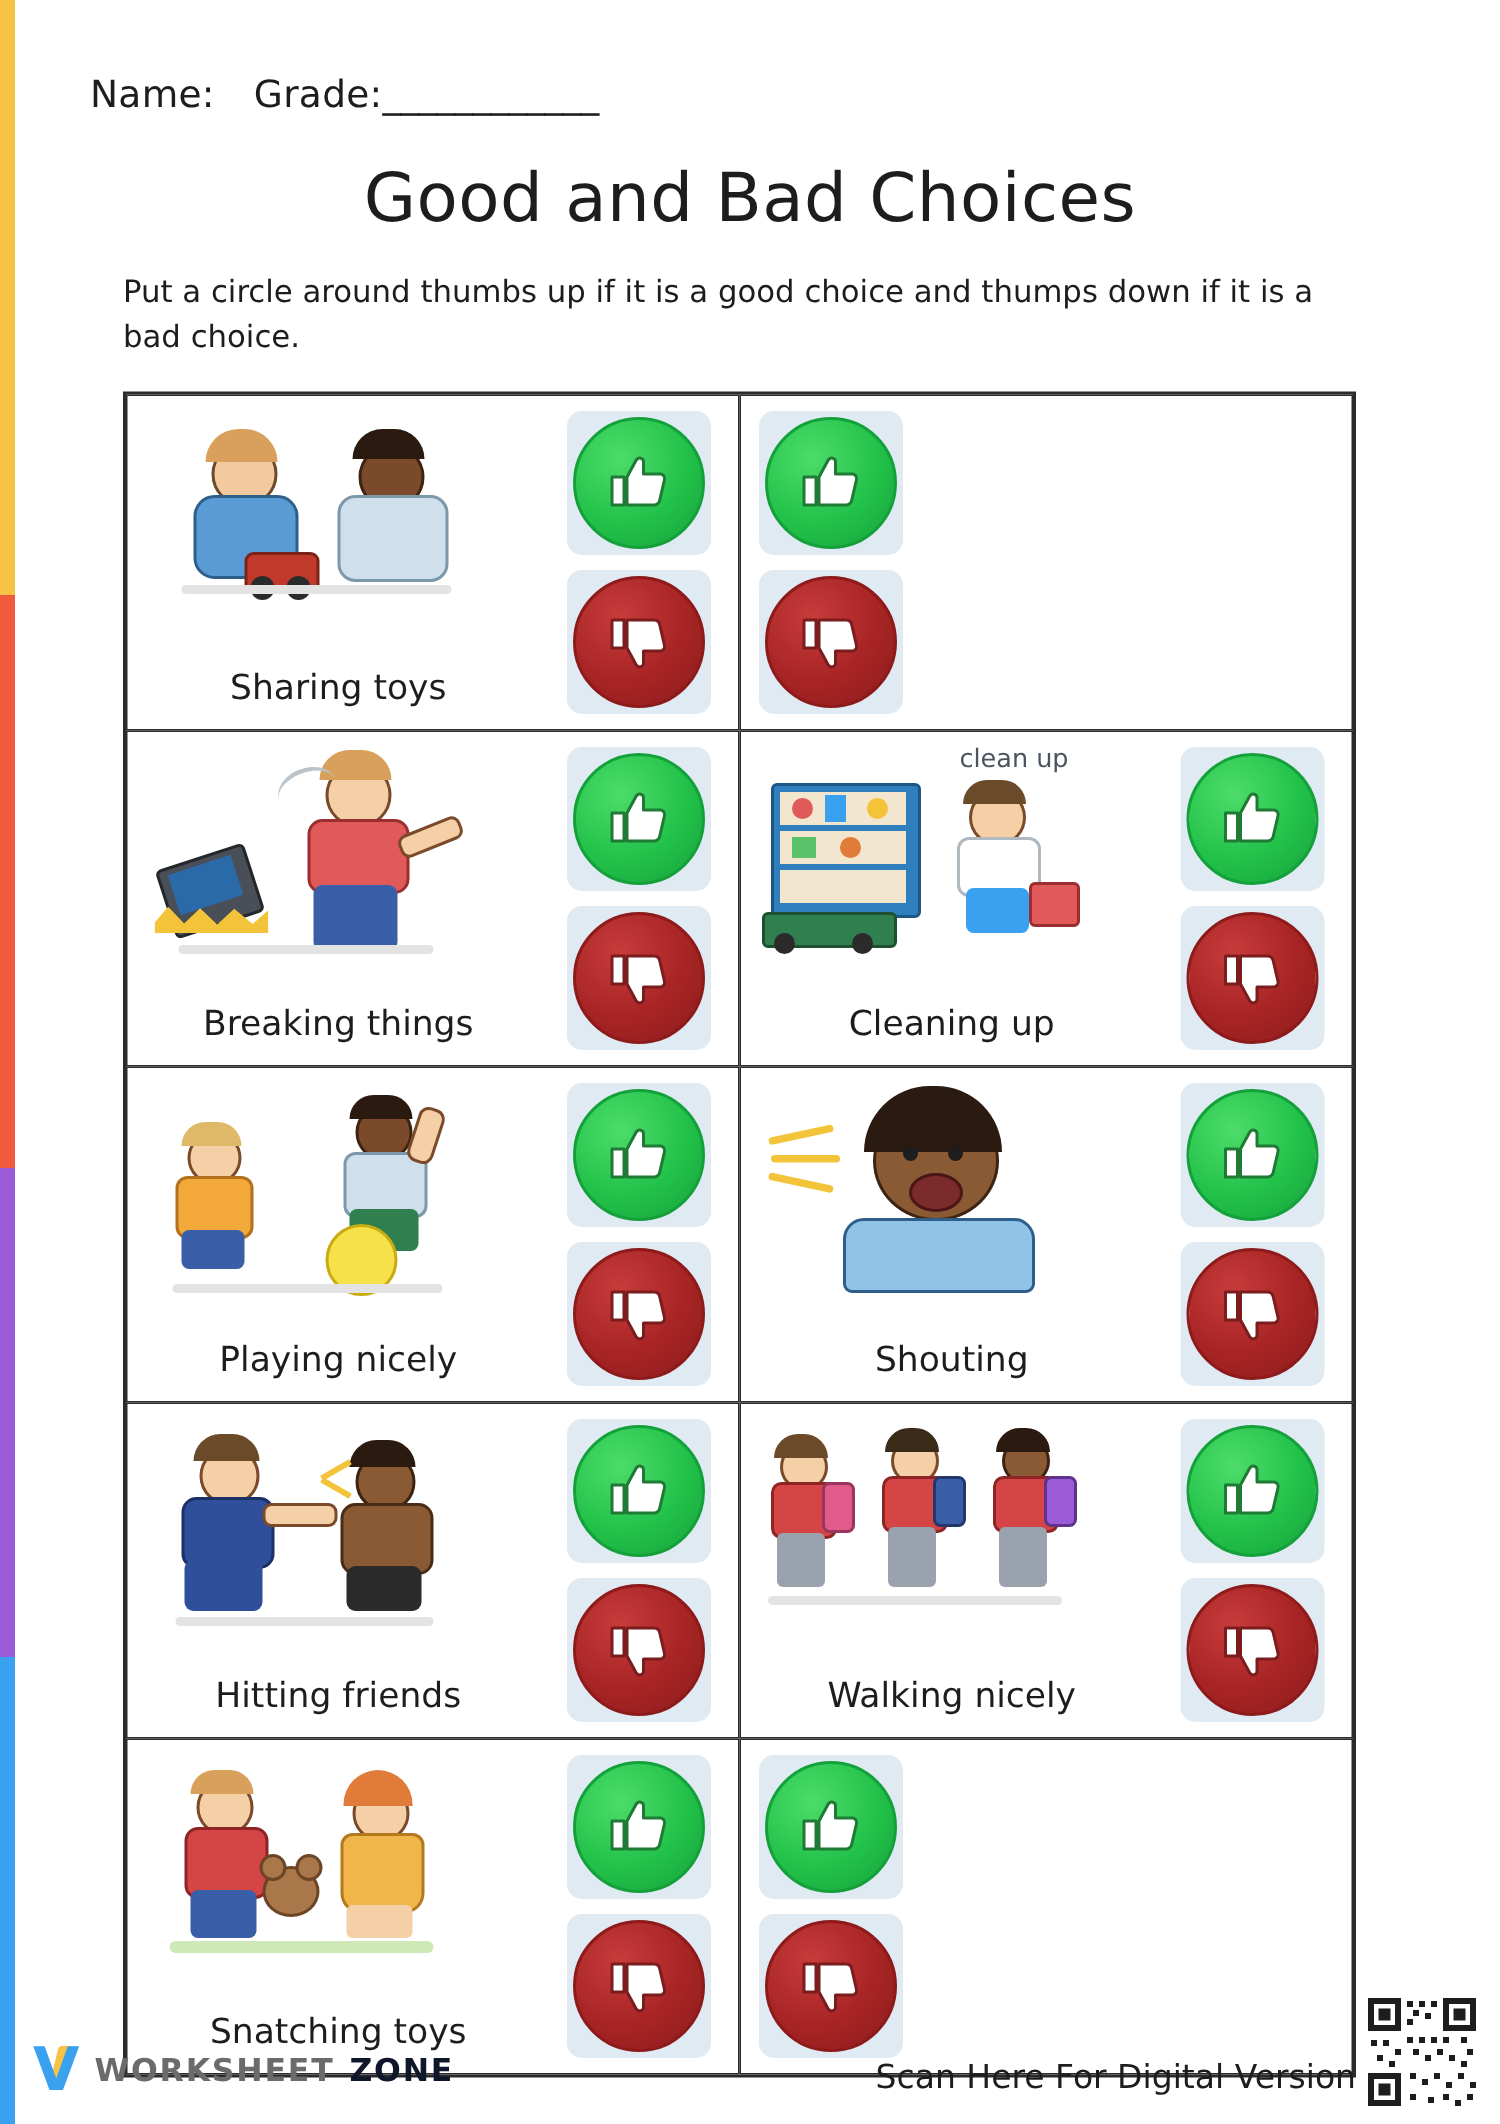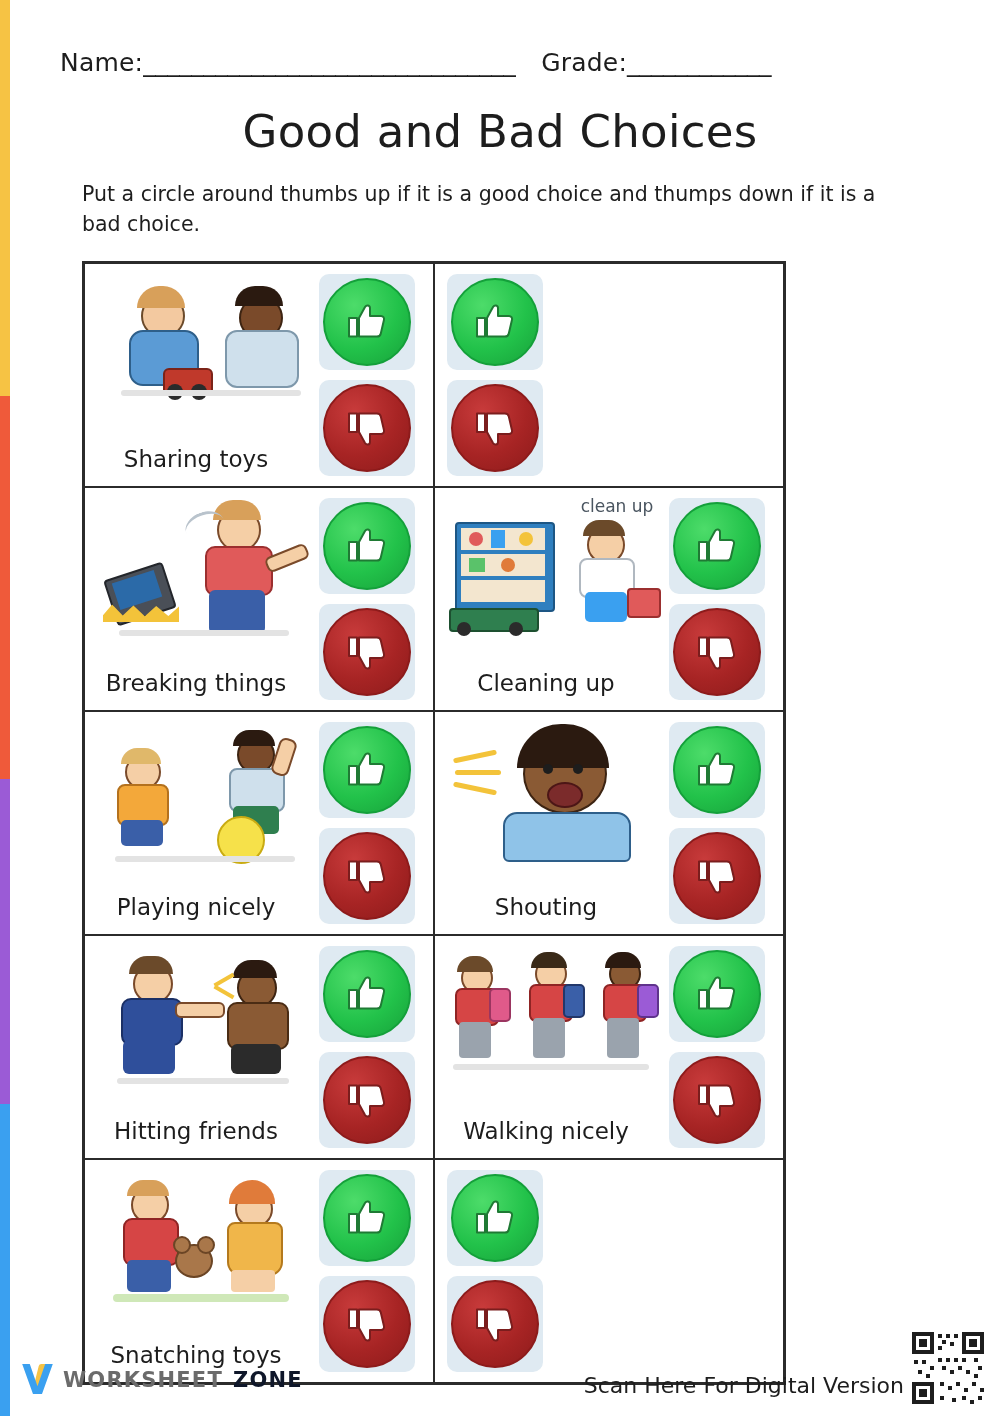--- a/index.html
+++ b/index.html
@@ -51,21 +51,21 @@
     line-height: 1.45;
     margin: 22px 34px 0 22px;
     max-width: 860px;
   }
 
   .grid {
     margin: 22px 20px 0 22px;
     border: 2px solid #2b2b2b;
     display: grid;
     grid-template-columns: 1fr 1fr;
-    width: 704px;
+    width: 822px;
     box-sizing: border-box;
   }
   .cell {
     box-sizing: border-box;
     border: 1px solid #2b2b2b;
     height: 224px;
     display: flex;
     align-items: stretch;
     position: relative;
   }
@@ -193,21 +193,20 @@
 </style>
 </head>
 <body>
 
 <div class="left-bar"></div>
 
 <div class="page">
 
   <div class="name-row">
     <span>Name:</span>
-    <span class="rule">_______________________________</span>
     <span class="gap"></span>
     <span>Grade:</span>
     <span class="rule">____________</span>
   </div>
 
   <h1 class="title">Good and Bad Choices</h1>
 
   <p class="instructions">Put a circle around thumbs up if it is a good choice and thumps down if it is a bad choice.</p>
 
   <div class="grid">

